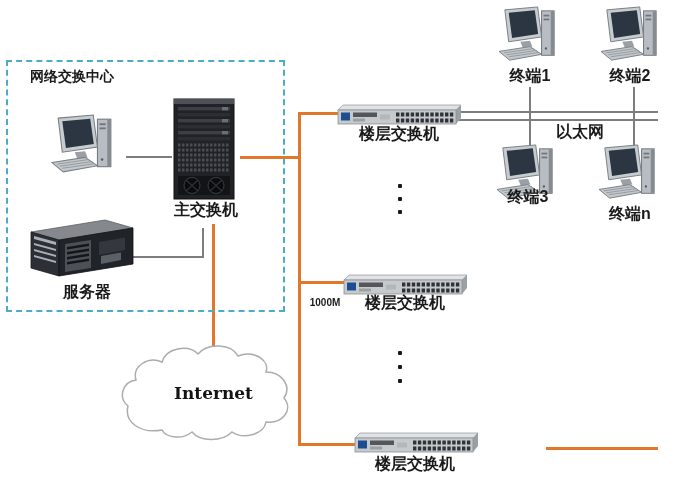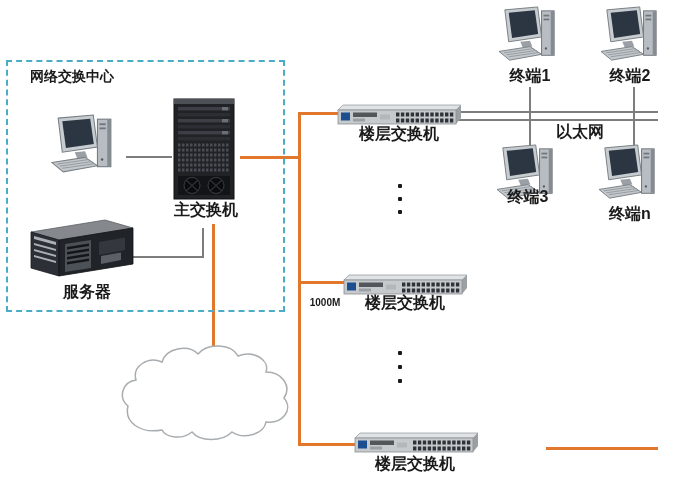--- a/index.html
+++ b/index.html
@@ -160,20 +160,21 @@
   <div class="lbl" style="left:47px;top:284px;width:80px;">服务器</div>
 
   <div class="abs" style="left:116px;top:340px;">
     <svg width="180" height="106" viewBox="0 0 180 106">
       <path d="M46 90 C24 94 8 82 12 66 C2 58 6 42 20 40 C16 26 32 16 46 22
                C50 8 72 4 82 14 C92 2 116 4 122 16 C138 10 154 20 150 32
                C166 32 176 46 168 58 C178 70 166 84 150 82 C148 94 128 100 116 92
                C106 102 84 102 76 92 C66 100 50 98 46 90 Z" fill="#ffffff" stroke="#a9adb0" stroke-width="1.5"></path>
     </svg>
   </div>
+  <div class="cloud-text" style="left:174px;top:383px;">Internet</div>
 
   <div class="abs" style="left:336px;top:102px;">
     <svg width="126" height="24" viewBox="0 0 126 24">
         <use href="#sym-floorswitch"></use>
       </svg>
   </div>
   <div class="lbl" style="left:344px;top:126px;width:110px;">楼层交换机</div>
 
   <div class="abs" style="left:342px;top:272px;">
     <svg width="126" height="24" viewBox="0 0 126 24">

